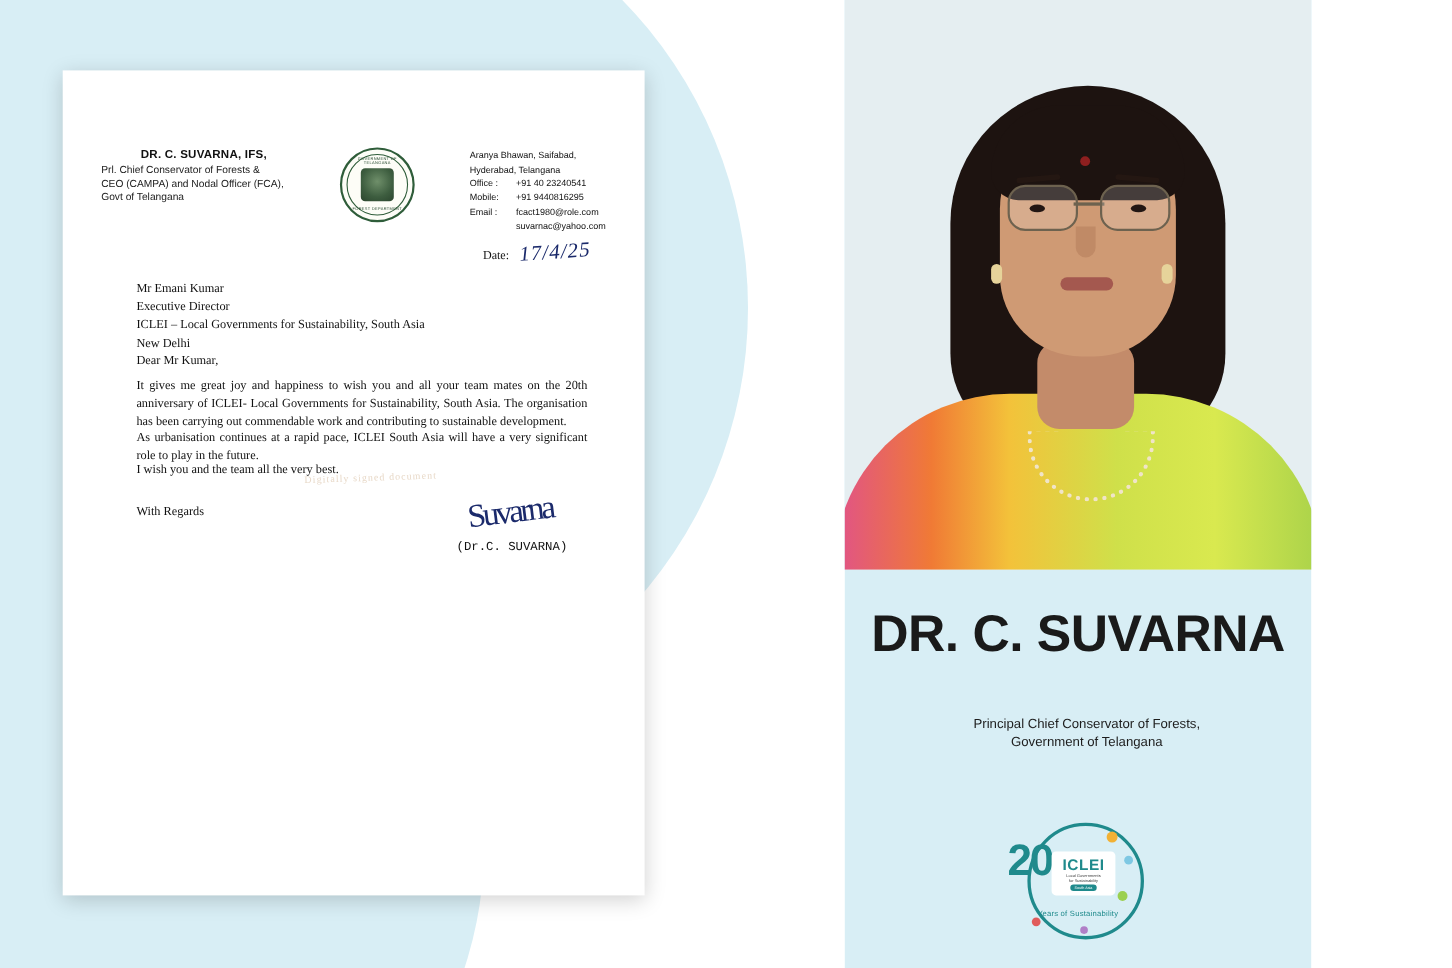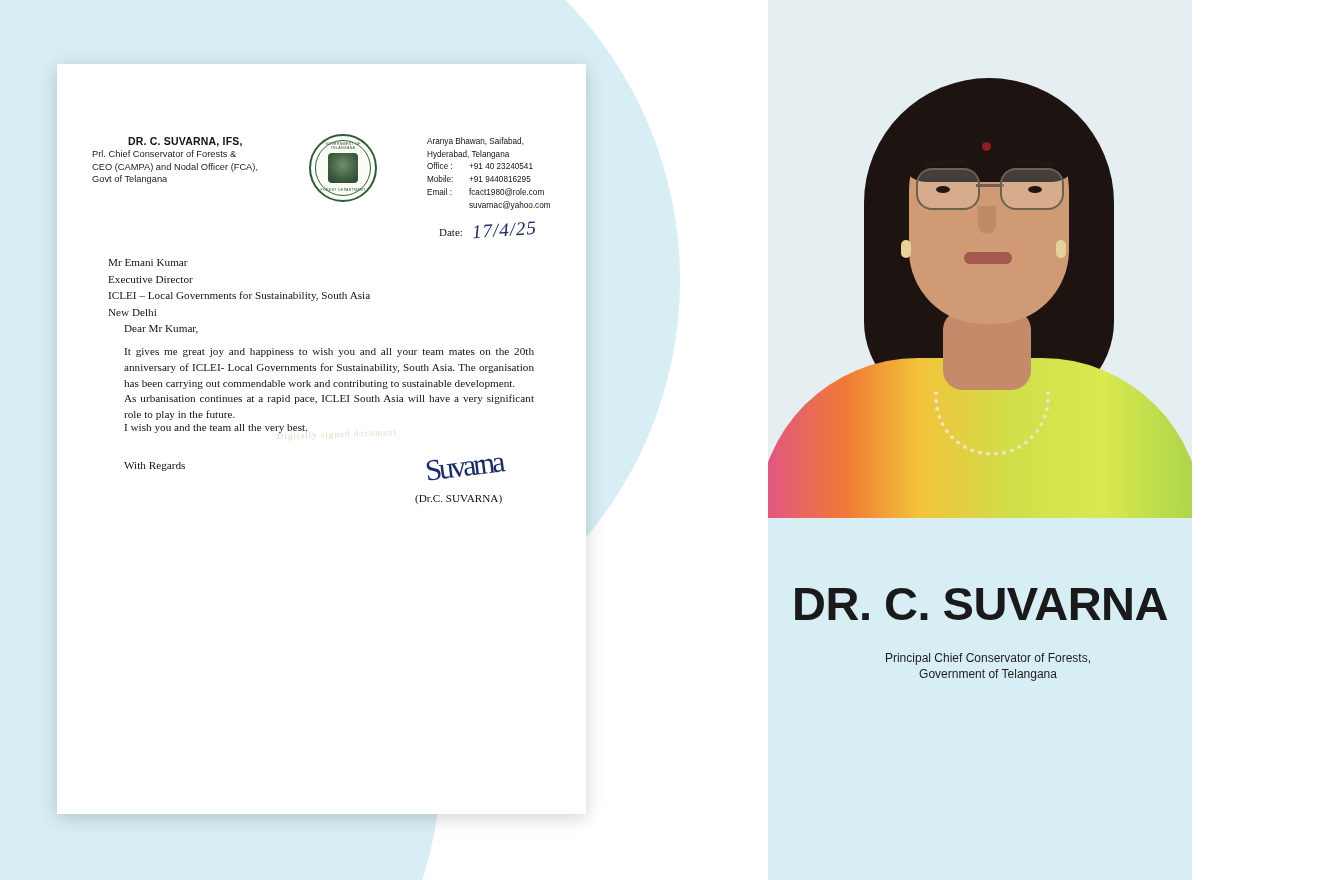--- a/index.html
+++ b/index.html
@@ -83,40 +83,40 @@
     font-family:"Liberation Serif",serif;font-size:11px;
   }
   .datehand{
     font-family:"Liberation Serif",serif;
     font-size:19px;color:#1b2a6b;
     display:inline-block;transform:rotate(-4deg) skewX(-10deg);
     margin-left:6px;letter-spacing:1px;
   }
 
   .addr{
-    position:absolute;left:51px;top:190px;
+    position:absolute;left:67px;top:190px;
     font-size:11.2px;line-height:1.48;
   }
   .salut{position:absolute;left:67px;top:258px;font-size:11.2px;}
   .para{
     position:absolute;left:67px;width:410px;
     font-size:11.2px;line-height:1.42;text-align:justify;
   }
   .p1{top:280px;}
   .p2{top:327px;}
   .p3{top:356px;}
   .regards{position:absolute;left:67px;top:395px;font-size:11.2px;}
   .sig{
     position:absolute;left:368px;top:385px;
     font-size:30px;color:#1b2a6b;
     font-family:"Liberation Serif",serif;
     transform:rotate(-7deg);
     letter-spacing:-3px;
   }
-  .signame{position:absolute;left:358px;top:428px;font-size:11.2px;}
+  .signame{position:absolute;left:358px;top:428px;font-size:11.2px;font-family:Liberation Mono, monospace;}
   .watermark{
     position:absolute;left:130px;top:365px;width:300px;
     text-align:center;font-size:9px;color:#e8d9c8;letter-spacing:1px;
     transform:rotate(-2deg);
   }
 
   
   .right-panel{
     position:absolute;left:768px;top:0;width:424px;height:880px;
     background:#d8eef5;
@@ -171,21 +171,21 @@
   .nose{position:absolute;left:210px;top:206px;width:18px;height:28px;background:#c08a66;border-radius:0 0 12px 12px;}
   .lips{position:absolute;left:196px;top:252px;width:48px;height:12px;background:#a4584f;border-radius:12px;}
   .necklace{
     position:absolute;left:166px;top:392px;width:108px;height:60px;
     border:4px dotted #f0e4c8;border-top:none;border-radius:0 0 60px 60px;
   }
   .earring{position:absolute;top:240px;width:10px;height:18px;background:#e6d39a;border-radius:6px;}
   .earring.l{left:133px;} .earring.r{left:288px;}
 
   .name{
-    position:absolute;left:768px;top:576px;width:424px;
+    position:absolute;left:768px;top:548px;width:424px;
     text-align:center;
     font-family:"Liberation Sans",sans-serif;
     font-weight:bold;font-size:47px;letter-spacing:-0.5px;color:#1a1a1a;
     white-space:nowrap;
   }
   .title{
     position:absolute;left:788px;top:650px;width:400px;
     text-align:center;font-size:12px;line-height:1.35;color:#1d1d1d;
   }
 
@@ -322,14 +322,32 @@
     </div>
   </div>
 
   <div class="name">DR. C. SUVARNA</div>
 
   <div class="title">
     <div>Principal Chief Conservator of Forests,</div>
     <div>Government of Telangana</div>
   </div>
 
+  <div class="logo">
+    <div class="logo-ring"></div>
+    <div class="logo-20">20</div>
+    <div class="logo-badge">
+      <div class="logo-iclei">ICLEI</div>
+      <div class="logo-sub">Local Governments</div>
+      <div class="logo-sub">for Sustainability</div>
+      <div class="logo-pill">South Asia</div>
+    </div>
+    <div class="logo-arc">
+      <span>Years of Sustainability</span>
+    </div>
+    <div class="dot" style="left:86px;top:18px;width:10px;height:10px;background:#f2b134;"></div>
+    <div class="dot" style="left:102px;top:40px;width:8px;height:8px;background:#7ec8e3;"></div>
+    <div class="dot" style="left:96px;top:72px;width:9px;height:9px;background:#9bd04f;"></div>
+    <div class="dot" style="left:18px;top:96px;width:8px;height:8px;background:#e05b5b;"></div>
+    <div class="dot" style="left:62px;top:104px;width:7px;height:7px;background:#b07fc7;"></div>
+  </div>
 
 </div>
 
 </body></html>

